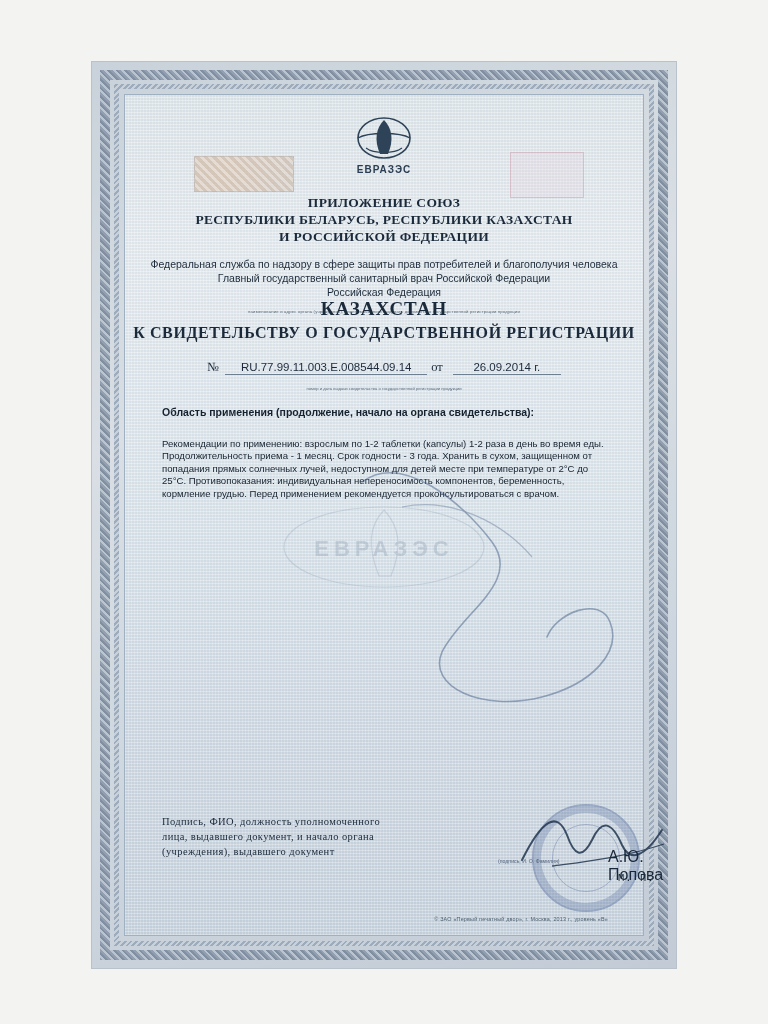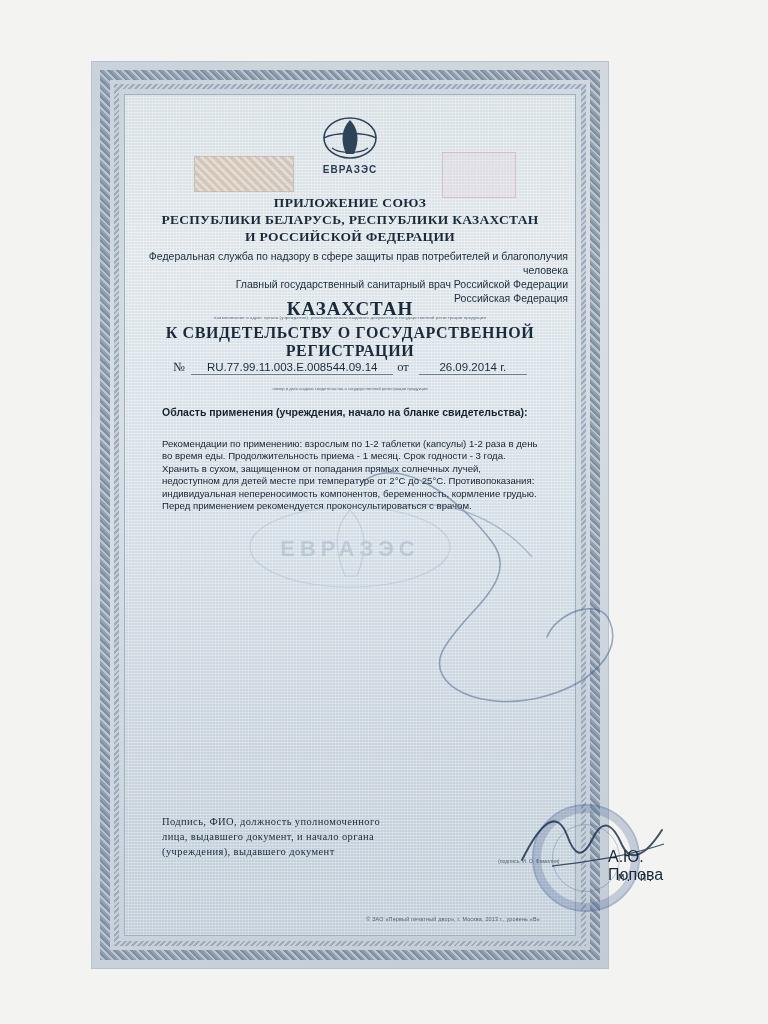--- a/index.html
+++ b/index.html
@@ -15,21 +15,21 @@
     width: 768px;
     height: 1024px;
     background: #f3f3f1;
     overflow: hidden;
   }
   
   .sheet {
     position: absolute;
     left: 92px;
     top: 62px;
-    width: 516px;
+    width: 584px;
     height: 906px;
     background: #cfd6dd;
     background: linear-gradient(160deg, #c9d2da 0%, #d9dfe4 35%, #cdd6de 70%, #c3ccd6 100%);
     box-shadow: 0 0 0 1px #b9c2cb;
   }
   
   .border-band {
     position: absolute;
     left: 8px;
     top: 8px;
@@ -134,25 +134,24 @@
   }
   .head-line1, .head-line2, .head-line3 {
     font-family: "Liberation Serif", serif;
     font-weight: bold;
     font-size: 13.5px;
     letter-spacing: 0.3px;
     color: #1b2a3b;
     line-height: 17px;
   }
   .agency {
-    margin-top: 4px;
+    margin-top: 12px;
     font-size: 10.5px;
     line-height: 14px;
     color: #1d2b3a;
-    text-align: right;
   }
   .tiny-caption {
     margin-top: 10px;
     font-size: 4.2px;
     color: #5a6b7c;
     letter-spacing: 0.2px;
     white-space: nowrap;
   }
 
   .doc-title {
@@ -382,21 +381,21 @@
       <div class="doc-title">
         <div class="l1">КАЗАХСТАН</div>
         <div class="l2">К СВИДЕТЕЛЬСТВУ О ГОСУДАРСТВЕННОЙ РЕГИСТРАЦИИ</div>
       </div>
 
       <div class="number-row">
         <span class="label">№</span><span class="num">RU.77.99.11.003.Е.008544.09.14</span><span class="ot">от</span><span class="date">26.09.2014 г.</span>
       </div>
       <div class="number-caption">номер и дата выдачи свидетельства о государственной регистрации продукции</div>
 
-      <div class="section-title">Область применения (учреждения, начало на бланке свидетельства):</div>
+      <div class="section-title">Область применения (продолжение, начало на органа свидетельства):</div>
       <div class="body-text">Рекомендации по применению: взрослым по 1-2 таблетки (капсулы) 1-2 раза в день во время еды. Продолжительность приема - 1 месяц. Срок годности - 3 года. Хранить в сухом, защищенном от попадания прямых солнечных лучей, недоступном для детей месте при температуре от 2°С до 25°С. Противопоказания: индивидуальная непереносимость компонентов, беременность, кормление грудью. Перед применением рекомендуется проконсультироваться с врачом.</div>
 
       <div class="watermark">
         <svg width="230" height="90" viewBox="0 0 230 90" aria-hidden="true">
           <ellipse cx="115" cy="45" rx="100" ry="40" fill="none" stroke="#8fa3b8" stroke-width="1.2"></ellipse>
           <path d="M115 8 C100 24, 98 44, 110 74 L122 74 C134 44, 130 24, 115 8 Z" fill="none" stroke="#8fa3b8" stroke-width="1.2"></path>
         </svg>
         <div class="wm-text">ЕВРАЗЭС</div>
       </div>
 

